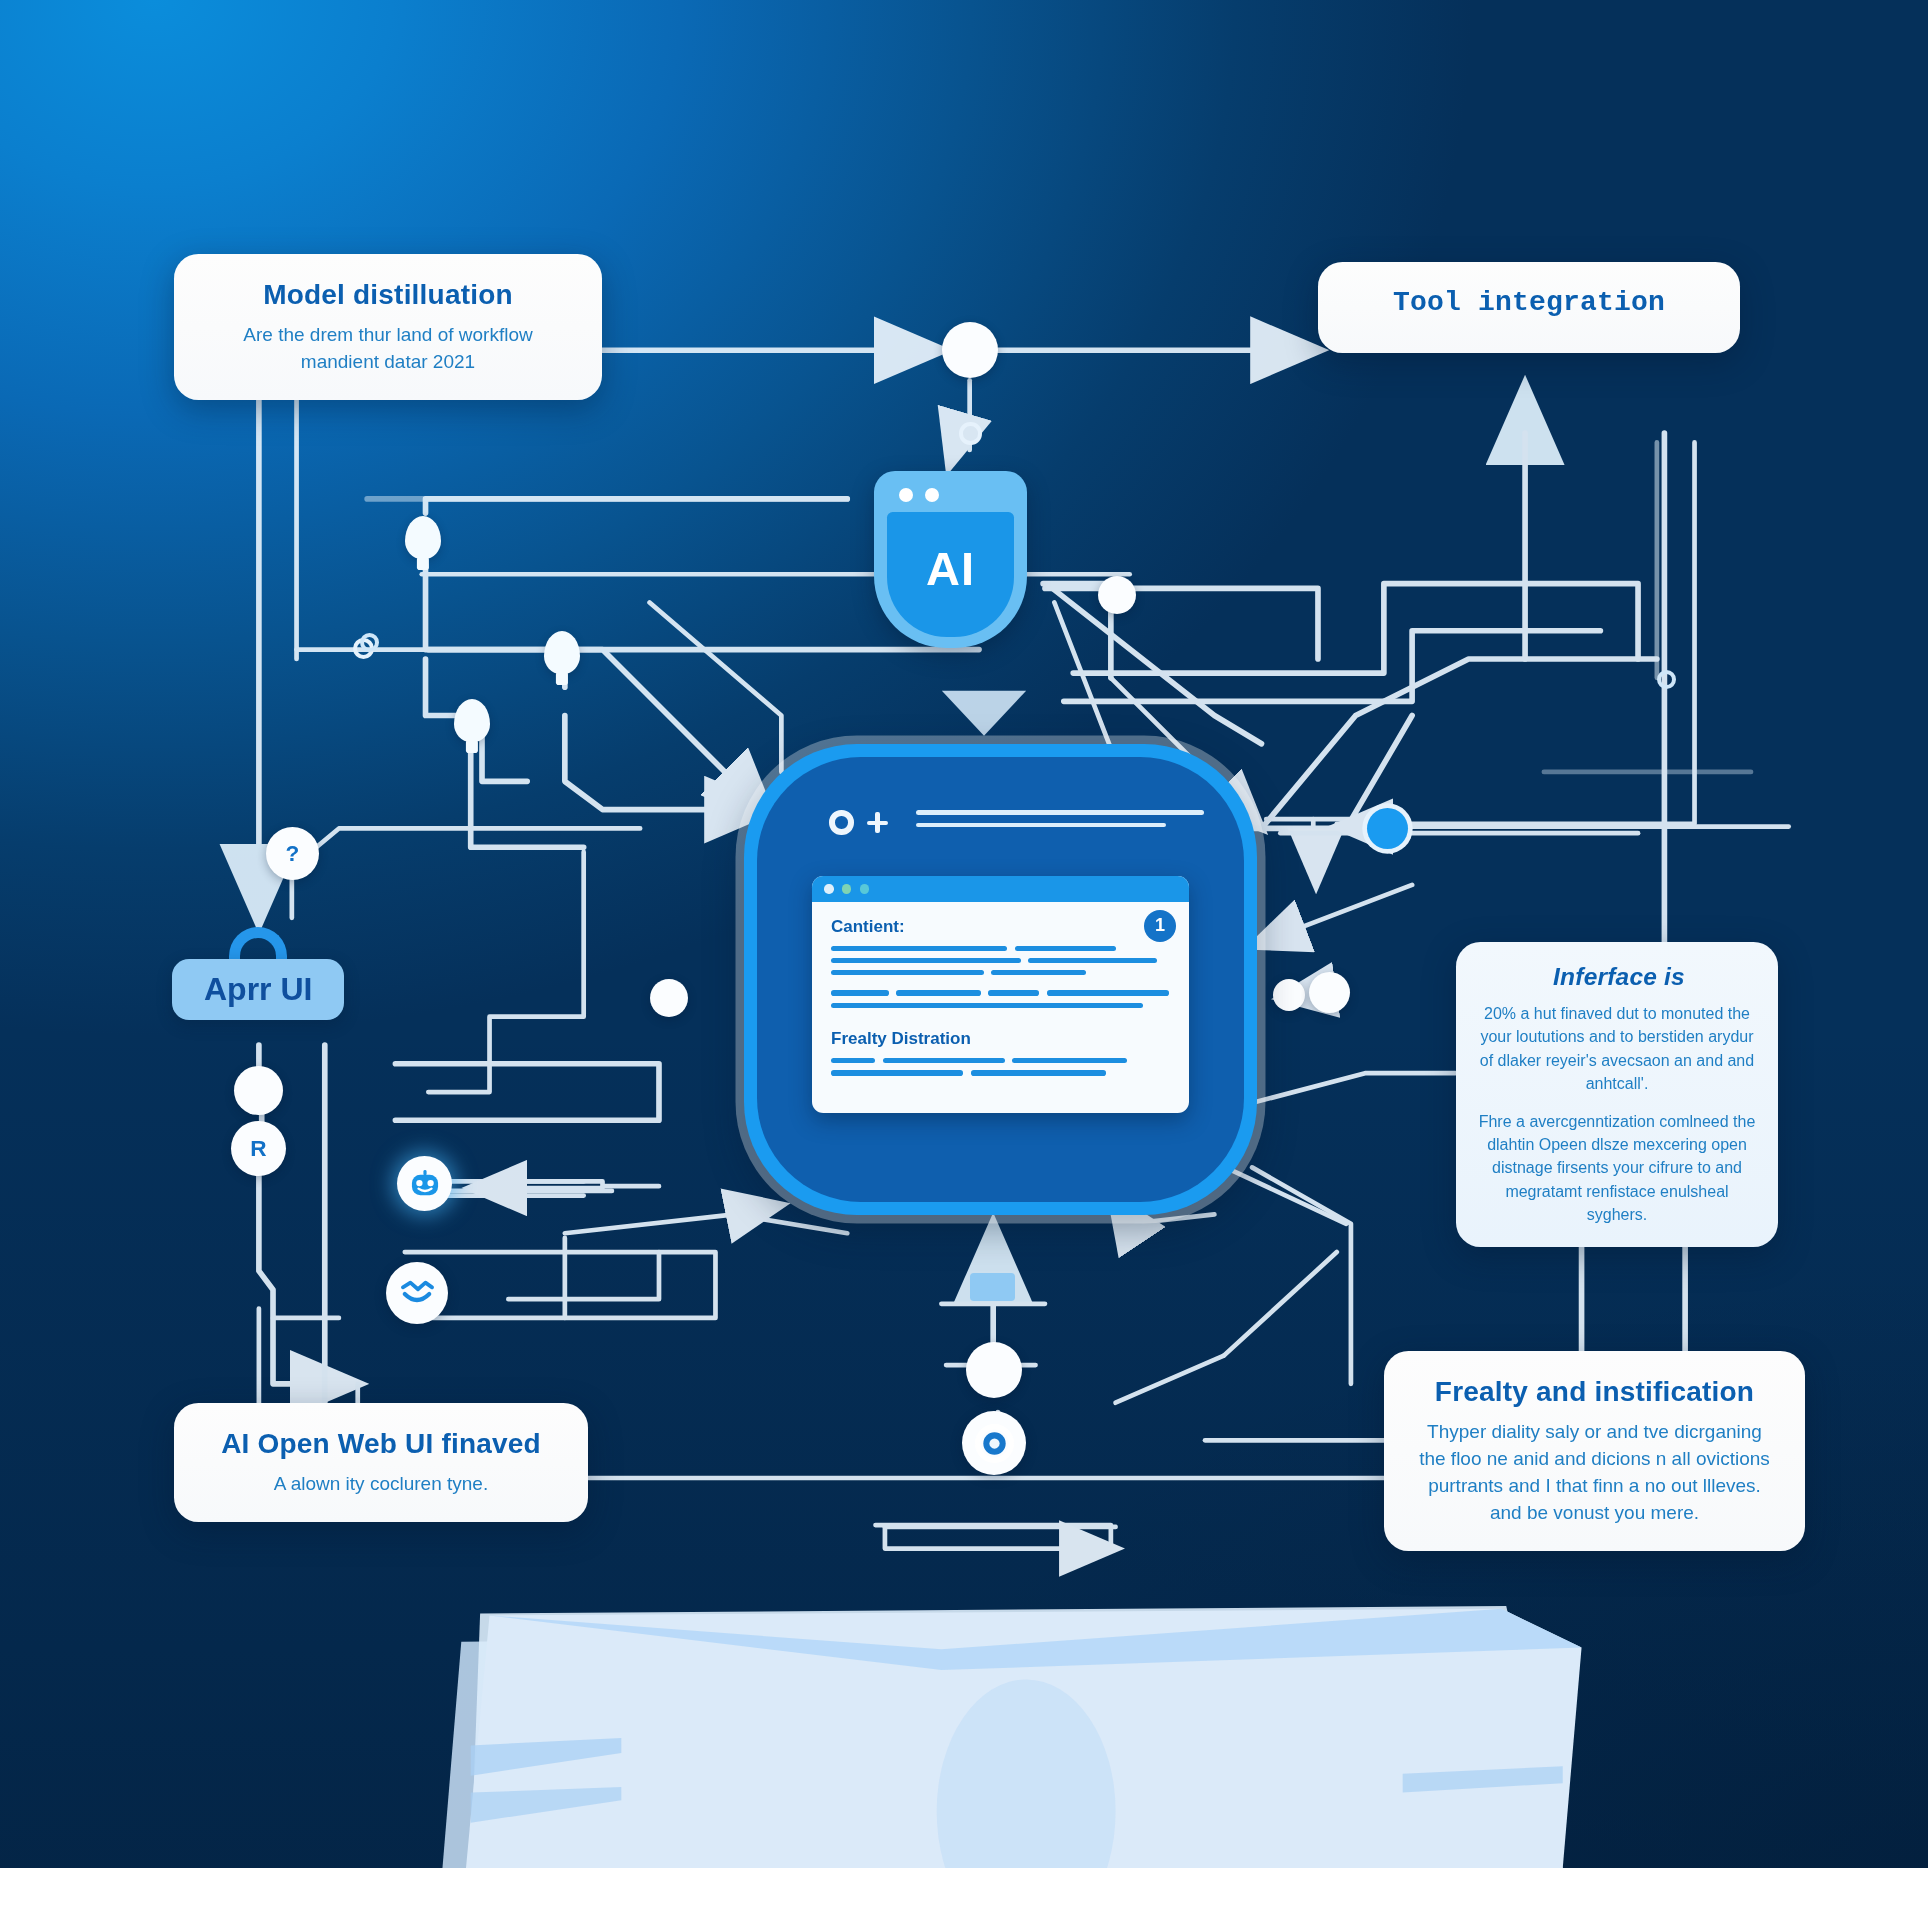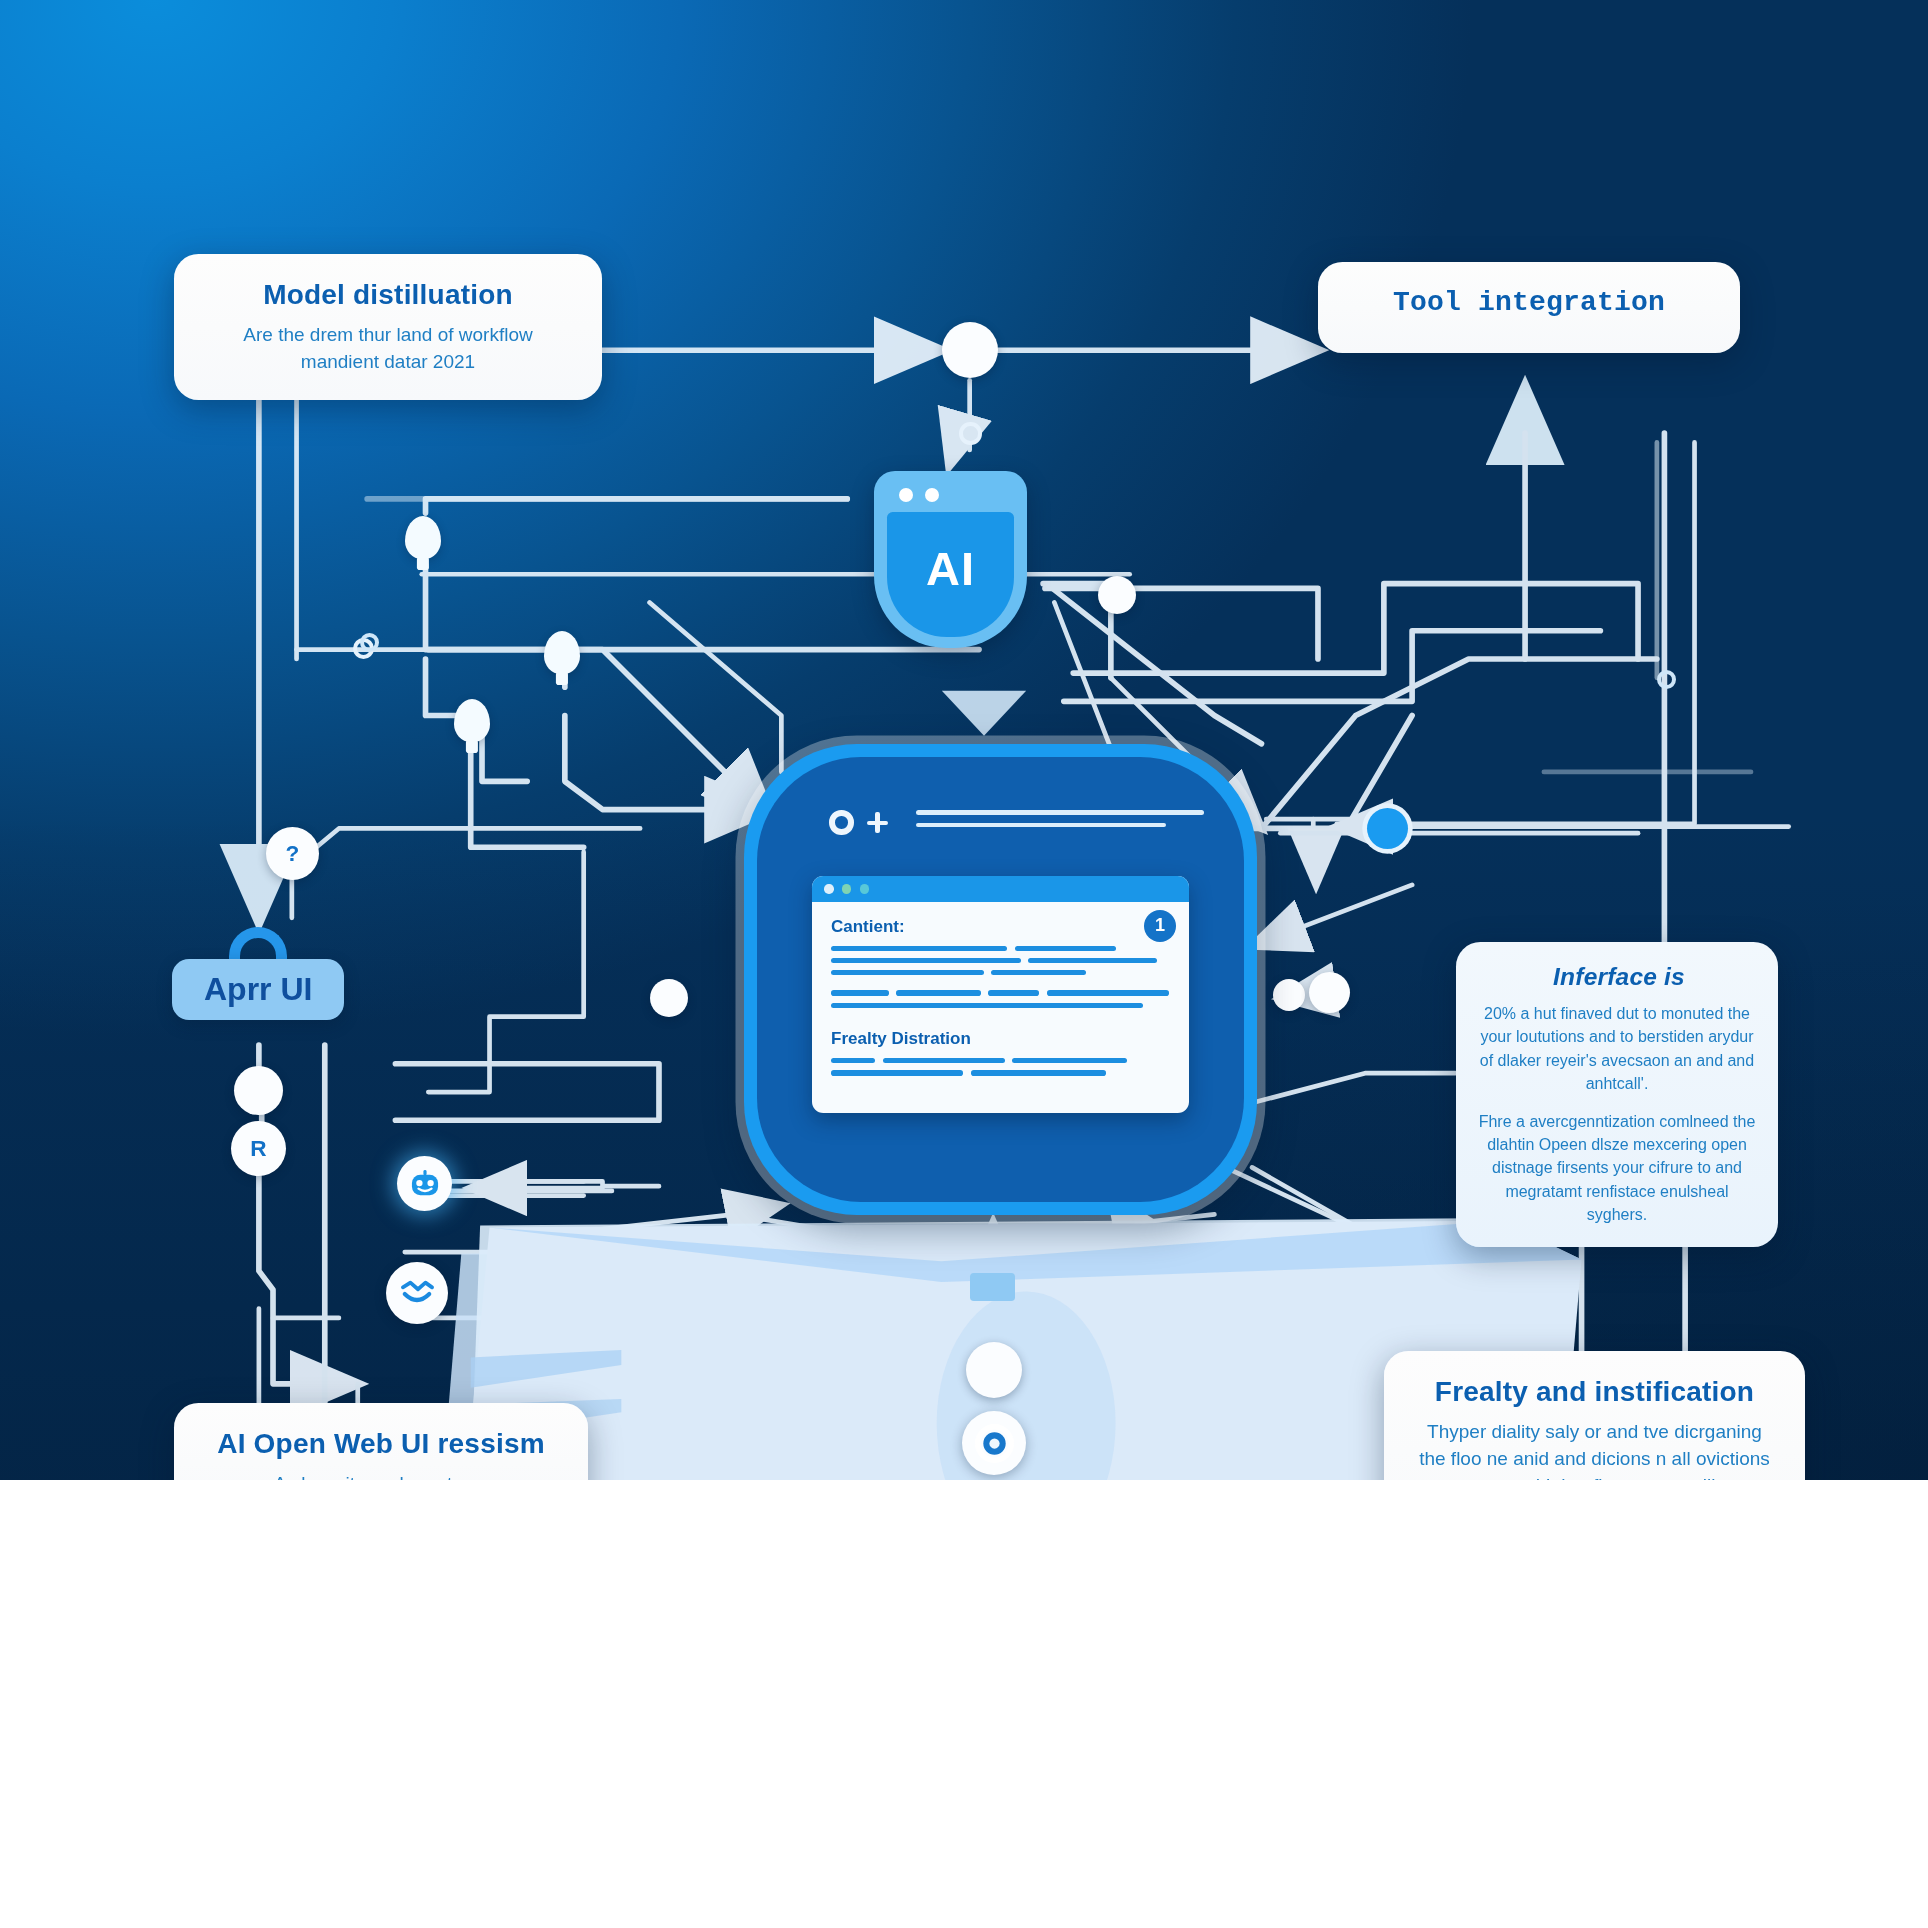--- a/index.html
+++ b/index.html
@@ -3,21 +3,21 @@
 <meta charset="utf-8">
 <style>
   * { box-sizing: border-box; margin: 0; padding: 0; }
   html, body {
     width: 1928px; height: 1928px;
     overflow: hidden;
     font-family: "Liberation Sans", sans-serif;
   }
   #stage {
     position: relative;
-    width: 1928px; height: 1480px;
+    width: 1928px; height: 1868px;
     background:
       radial-gradient(ellipse 1318px 1036px at 8% 0%, #0b8ddb 0%, #0b7fce 18%, #0a69b5 40%, #08538f 62%, #063d6d 82%, #05305a 100%),
       linear-gradient(160deg, #0a86d6 0%, #0a6ab6 30%, #064a84 60%, #042c53 100%);
     overflow: hidden;
   }
   
   #stage::after {
     content:"";
     position:absolute; inset:0;
     background: linear-gradient(180deg, rgba(0,0,0,0) 55%, rgba(2,24,48,0.45) 100%),
@@ -359,21 +359,21 @@
     <p>20% a hut finaved dut to monuted the your loututions and to berstiden arydur of dlaker reyeir's avecsaon an and and anhtcall'.</p>
     <p>Fhre a avercgenntization comlneed the dlahtin Opeen dlsze mexcering open distnage firsents your cifrure to and megratamt renfistace enulsheal syghers.</p>
   </div>
 
   <div class="card" id="card-frealty">
     <h3>Frealty and instification</h3>
     <p>Thyper diality saly or and tve dicrganing the floo ne anid and dicions n all ovictions purtrants and I that finn a no out llleves. and be vonust you mere.</p>
   </div>
 
   <div class="card" id="card-openwebui">
-    <h3>AI Open Web UI ressism</h3>
+    <h3>AI Open Web UI finaved</h3>
     <p>A alown ity cocluren tyne.</p>
   </div>
 
   <div id="ai-shield">
     <div class="outer"></div>
     <div class="dot d1"></div>
     <div class="dot d2"></div>
     <div class="inner">
       <span class="label">AI</span>
     </div>

